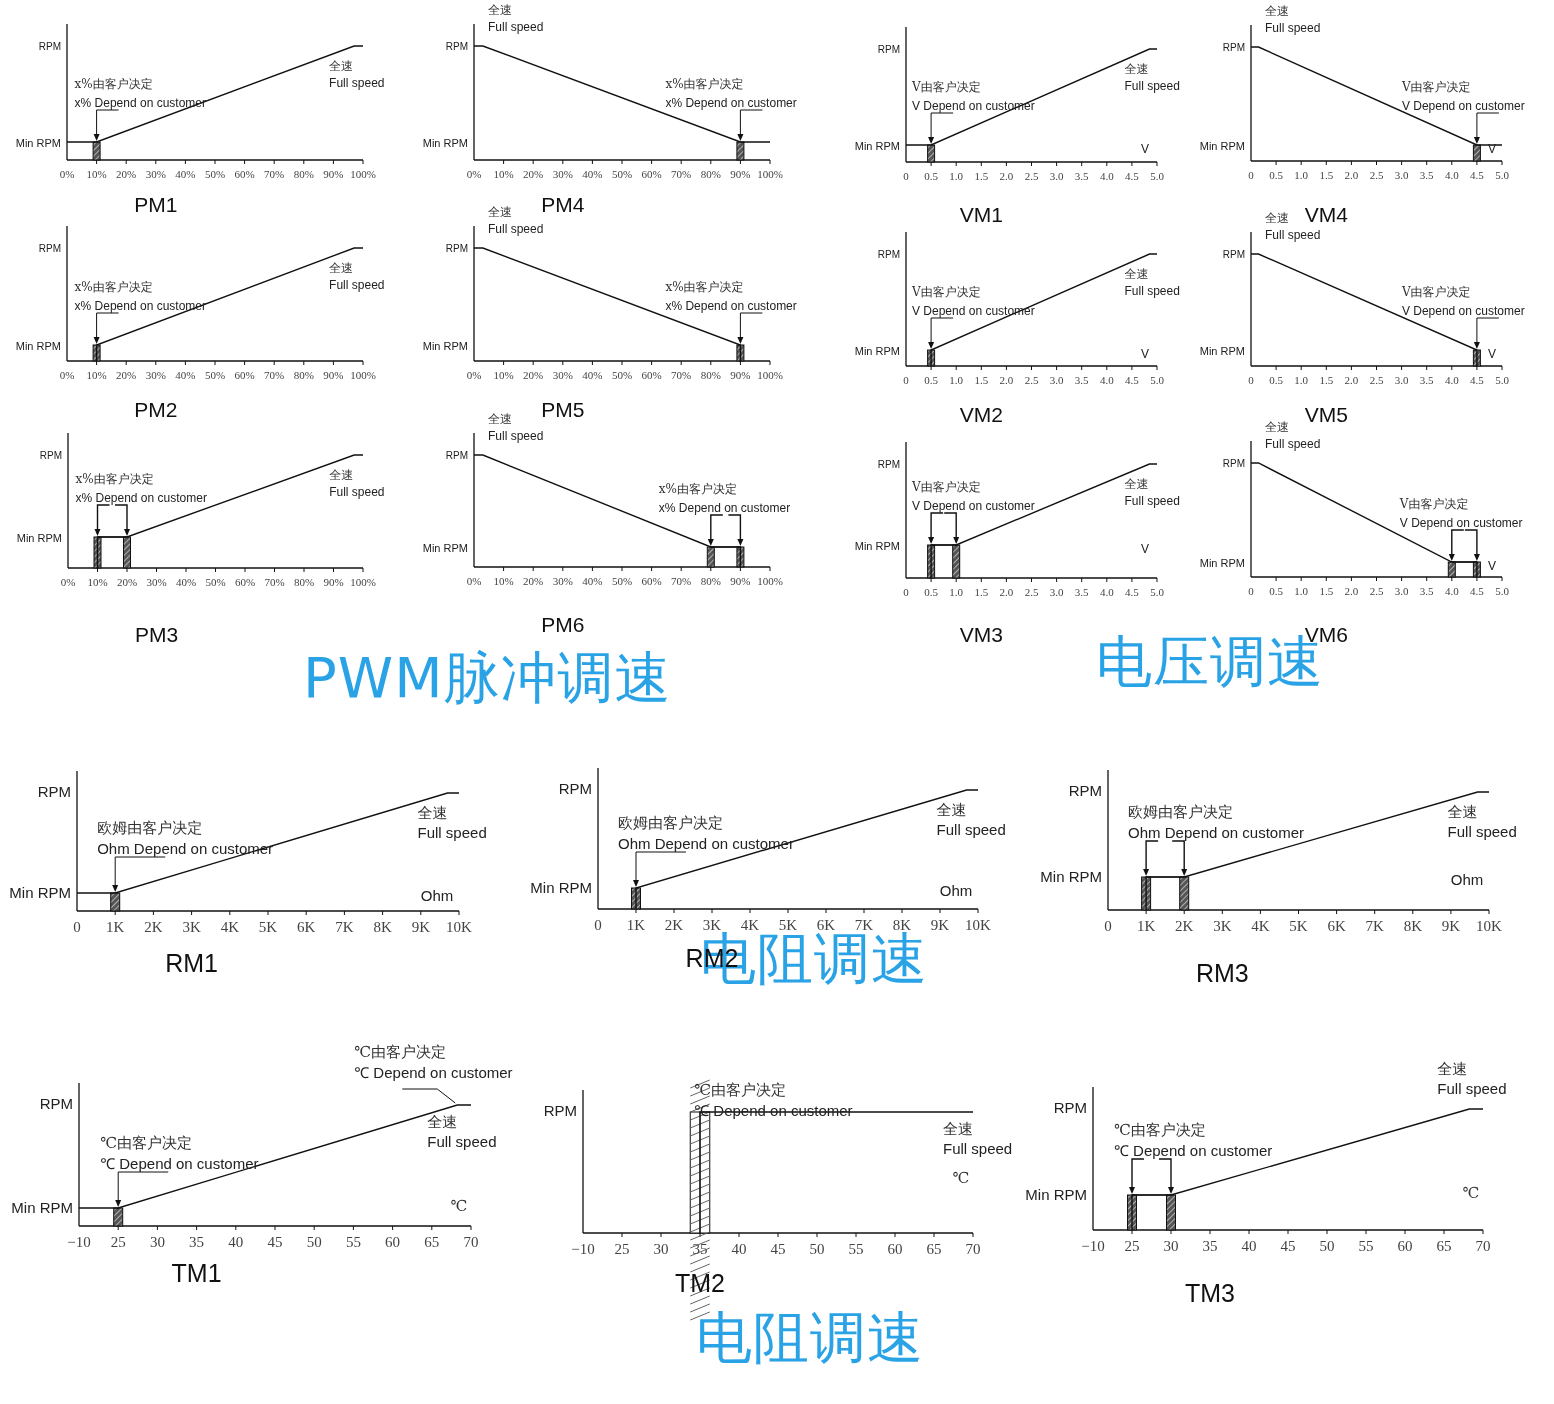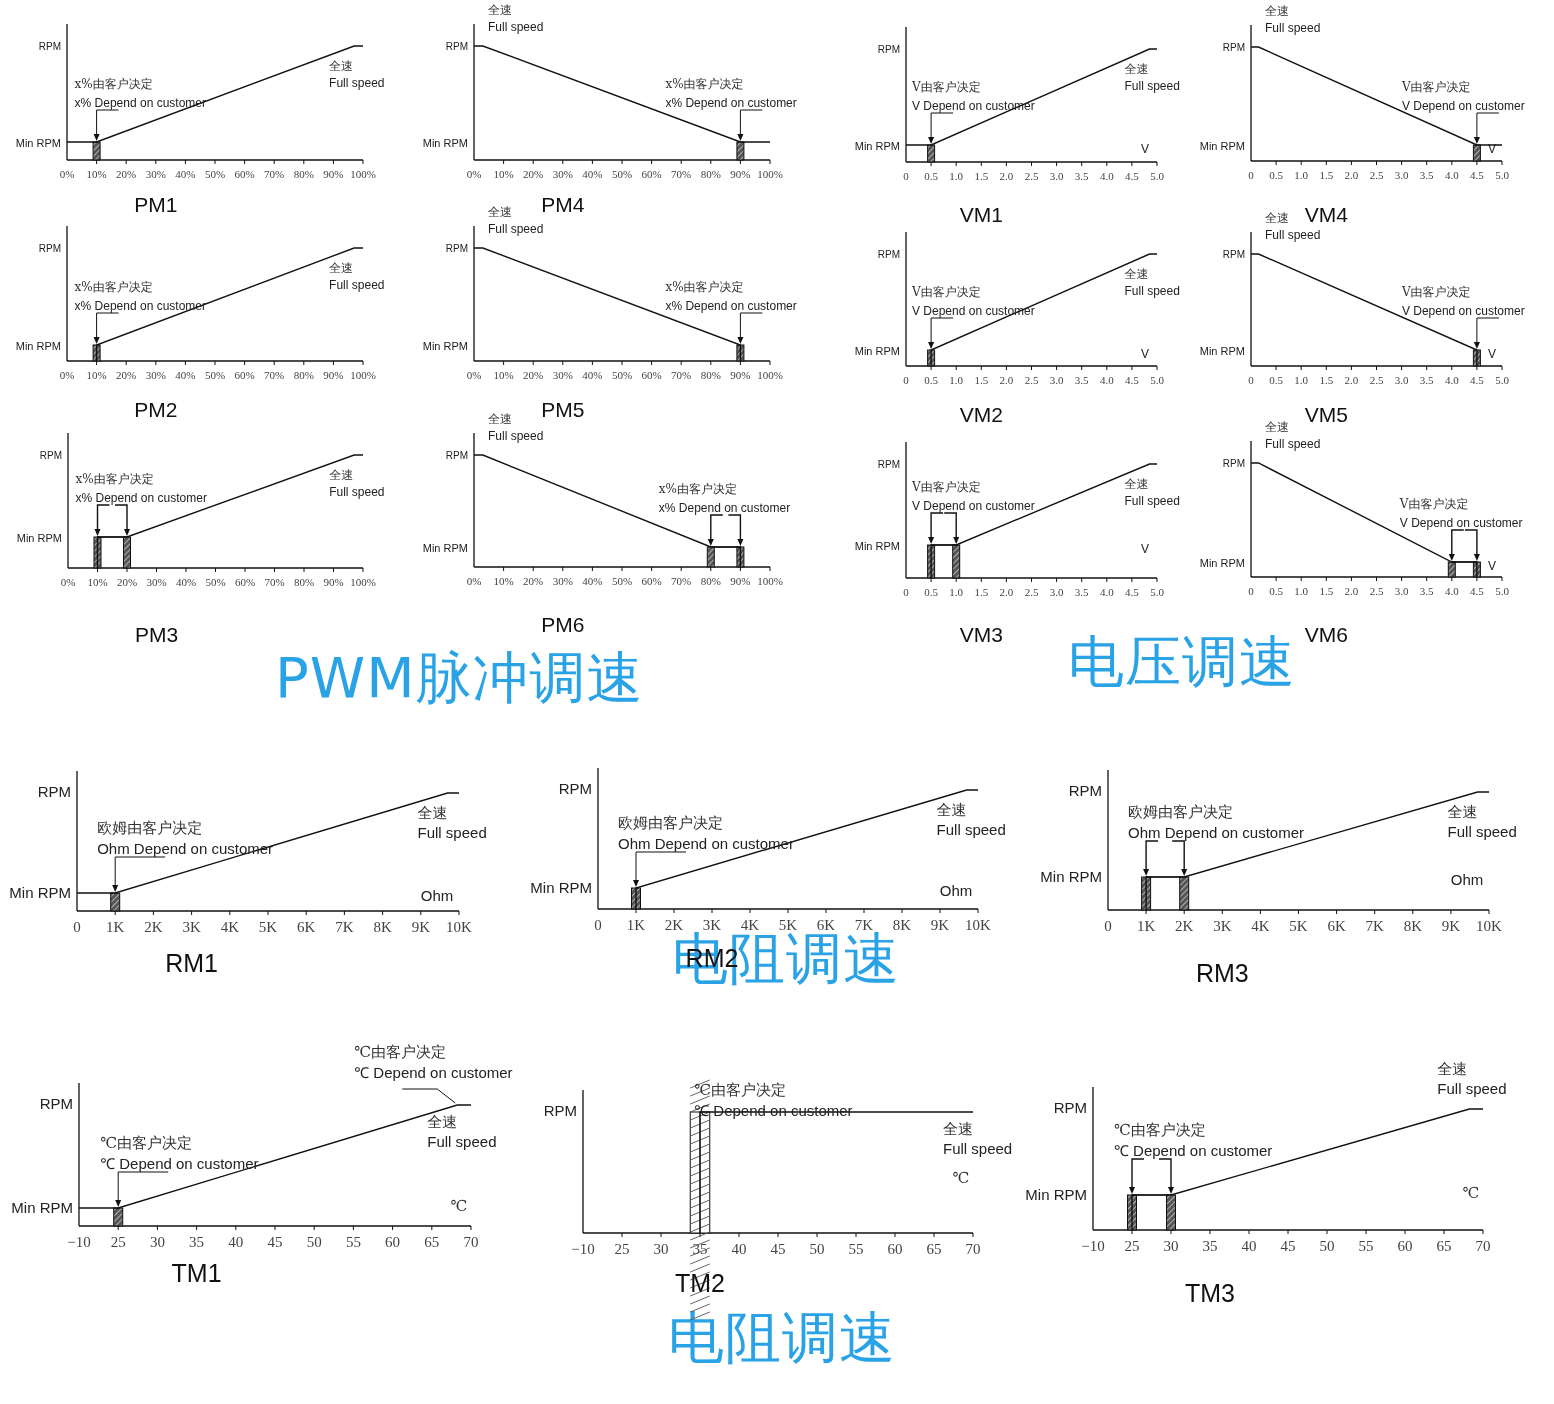--- a/index.html
+++ b/index.html
@@ -1,19 +1,19 @@
 <!DOCTYPE html>
 <html><head>
 <meta charset="utf-8">
 <style>
   html,body{margin:0;padding:0;background:#ffffff;}
   body{width:1554px;height:1404px;position:relative;overflow:hidden;font-family:"Liberation Sans",sans-serif;color:#111;}
   .chart{position:absolute;}
   .chart svg{display:block;overflow:visible;}
-  .section-title{position:absolute;color:#2aa3e6;font-family:"DejaVu Sans",sans-serif;font-size:56px;line-height:1;white-space:nowrap;letter-spacing:1px;}
+  .section-title{position:absolute;color:#2aa3e6;font-family:"DejaVu Sans",sans-serif;font-size:56px;line-height:1;white-space:nowrap;letter-spacing:1px;margin-left:28px;}
   svg text{font-family:"Liberation Sans",sans-serif;}
   svg .tick{font-family:"Liberation Serif",serif;fill:#444;}
   svg .cn{font-family:"DejaVu Serif",serif;fill:#333;}
   svg .name{font-family:"Liberation Sans",sans-serif;fill:#111;}
 </style>
 </head>
 <body>
 
 <div class="section-title" style="left:275px;top:650px;">PWM脉冲调速</div>
 <div class="section-title" style="left:1068px;top:634px;">电压调速</div>

